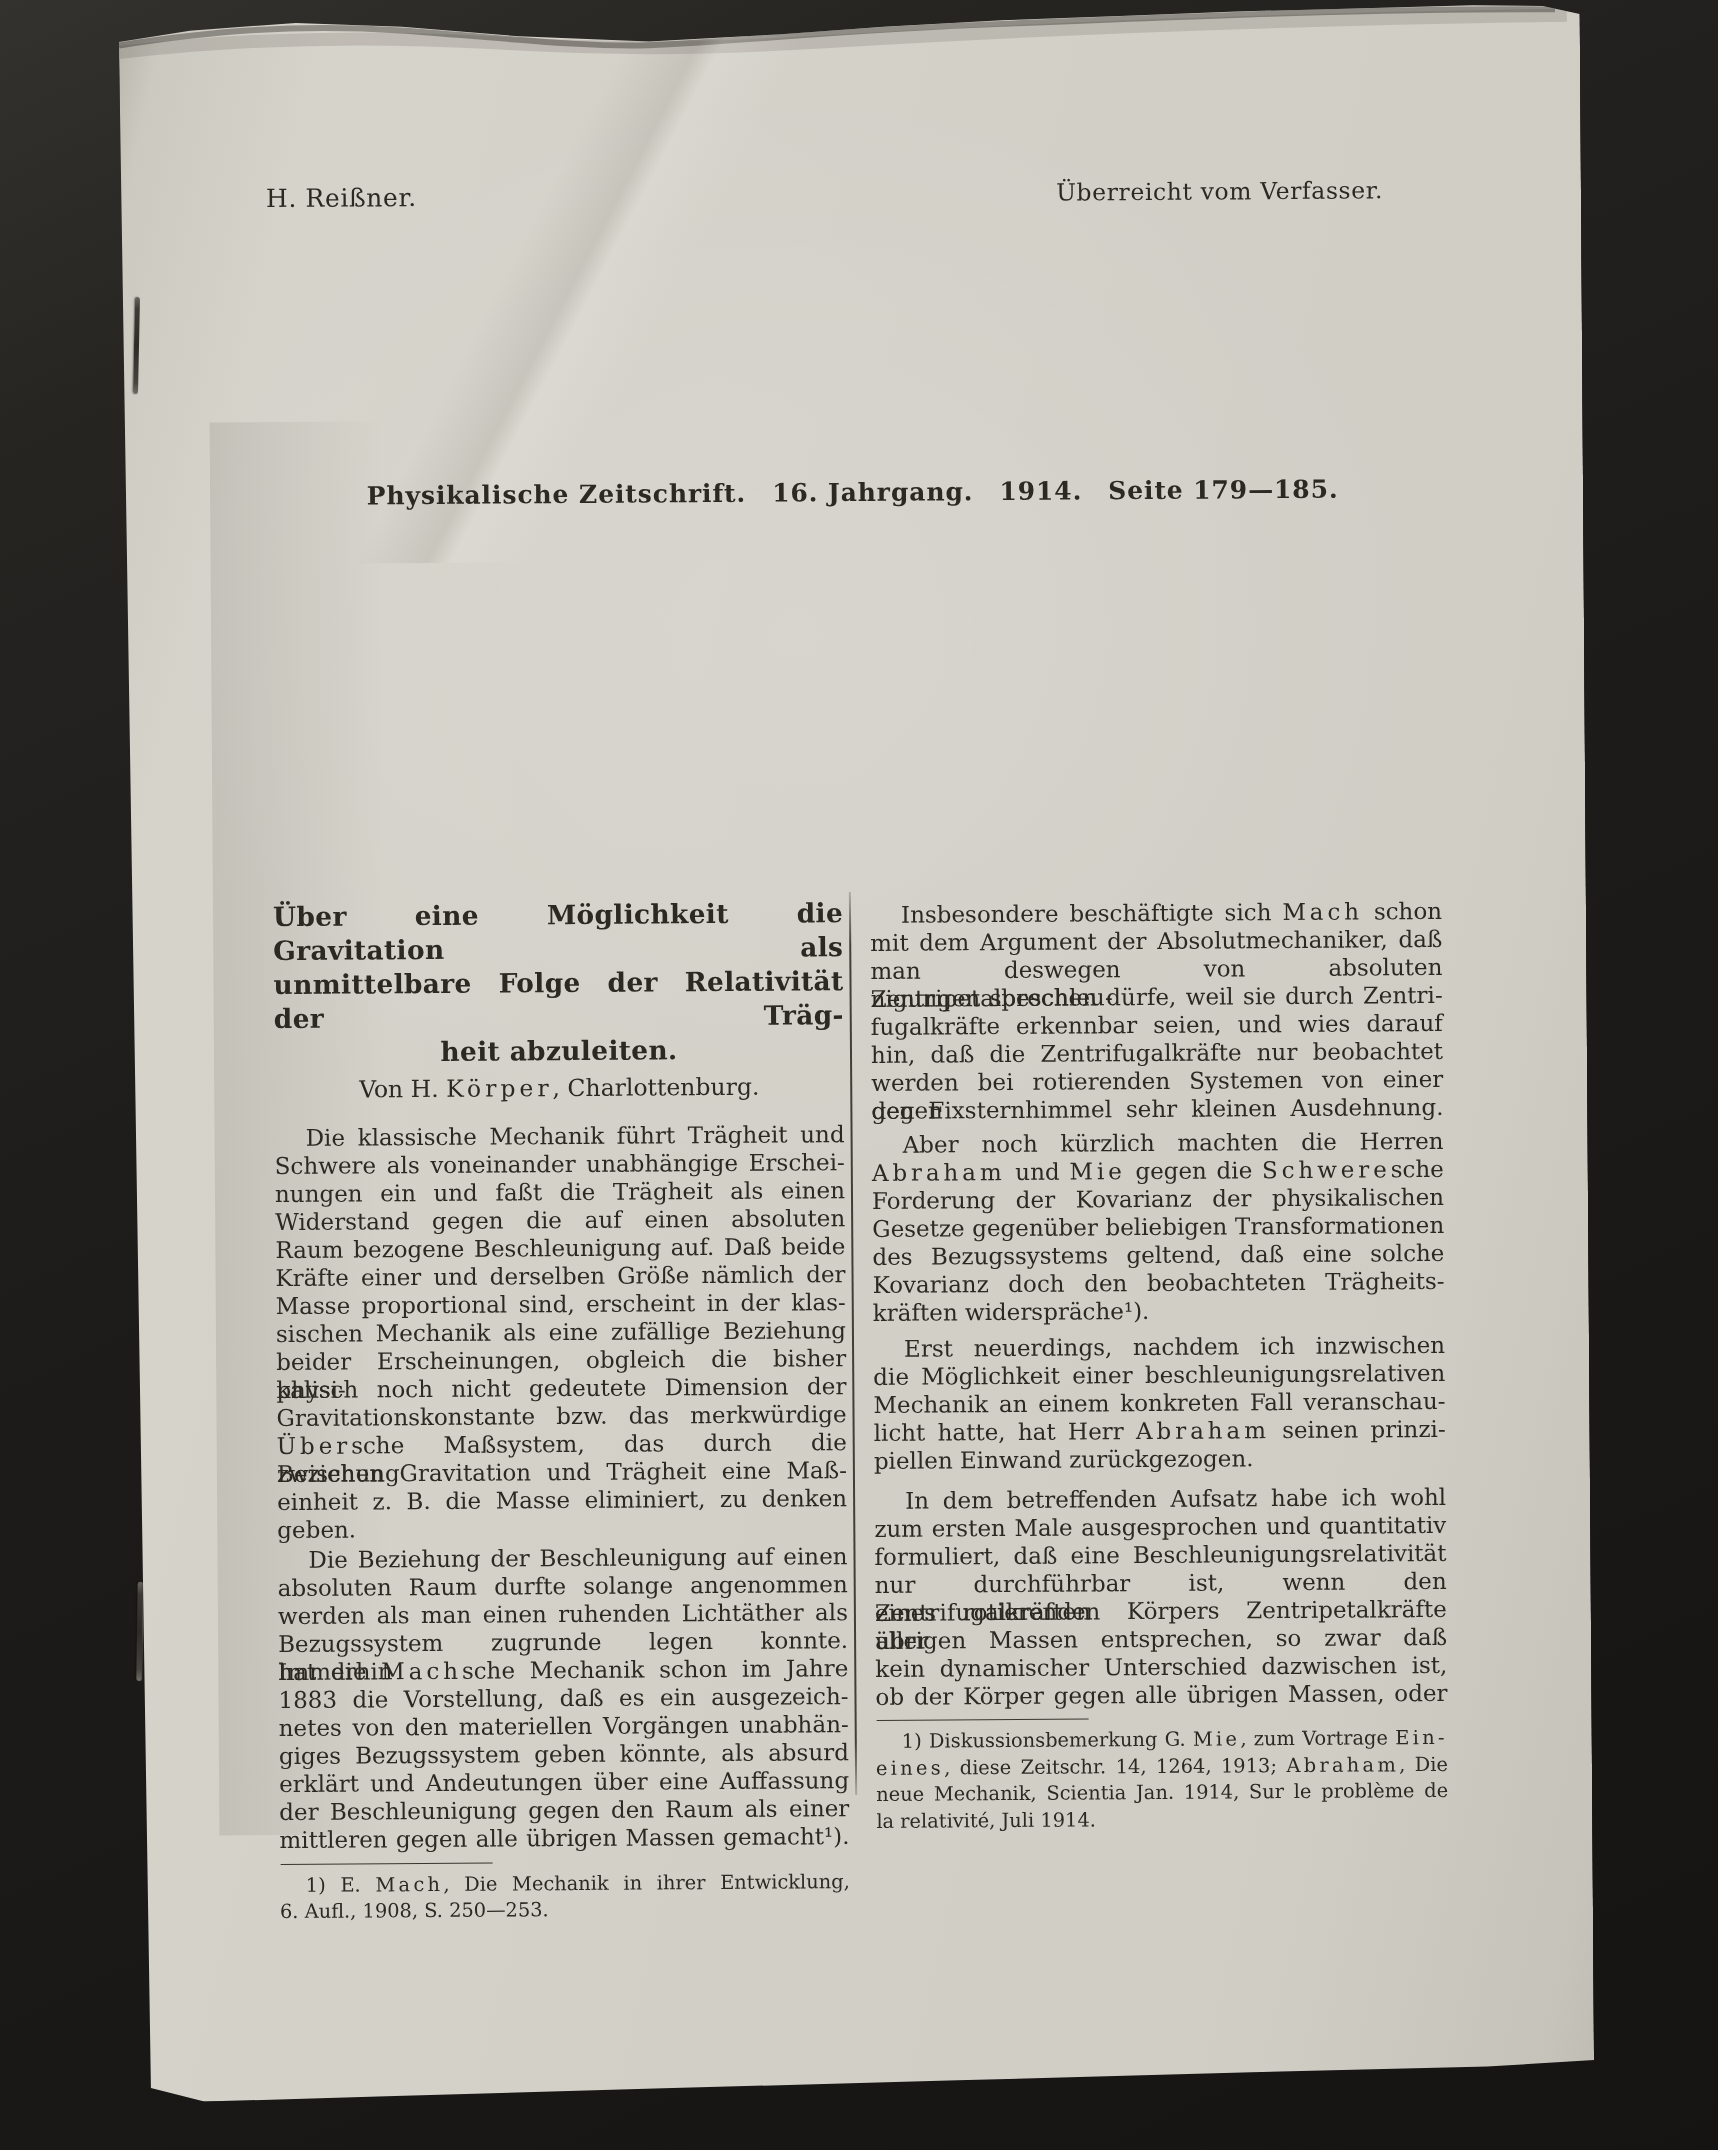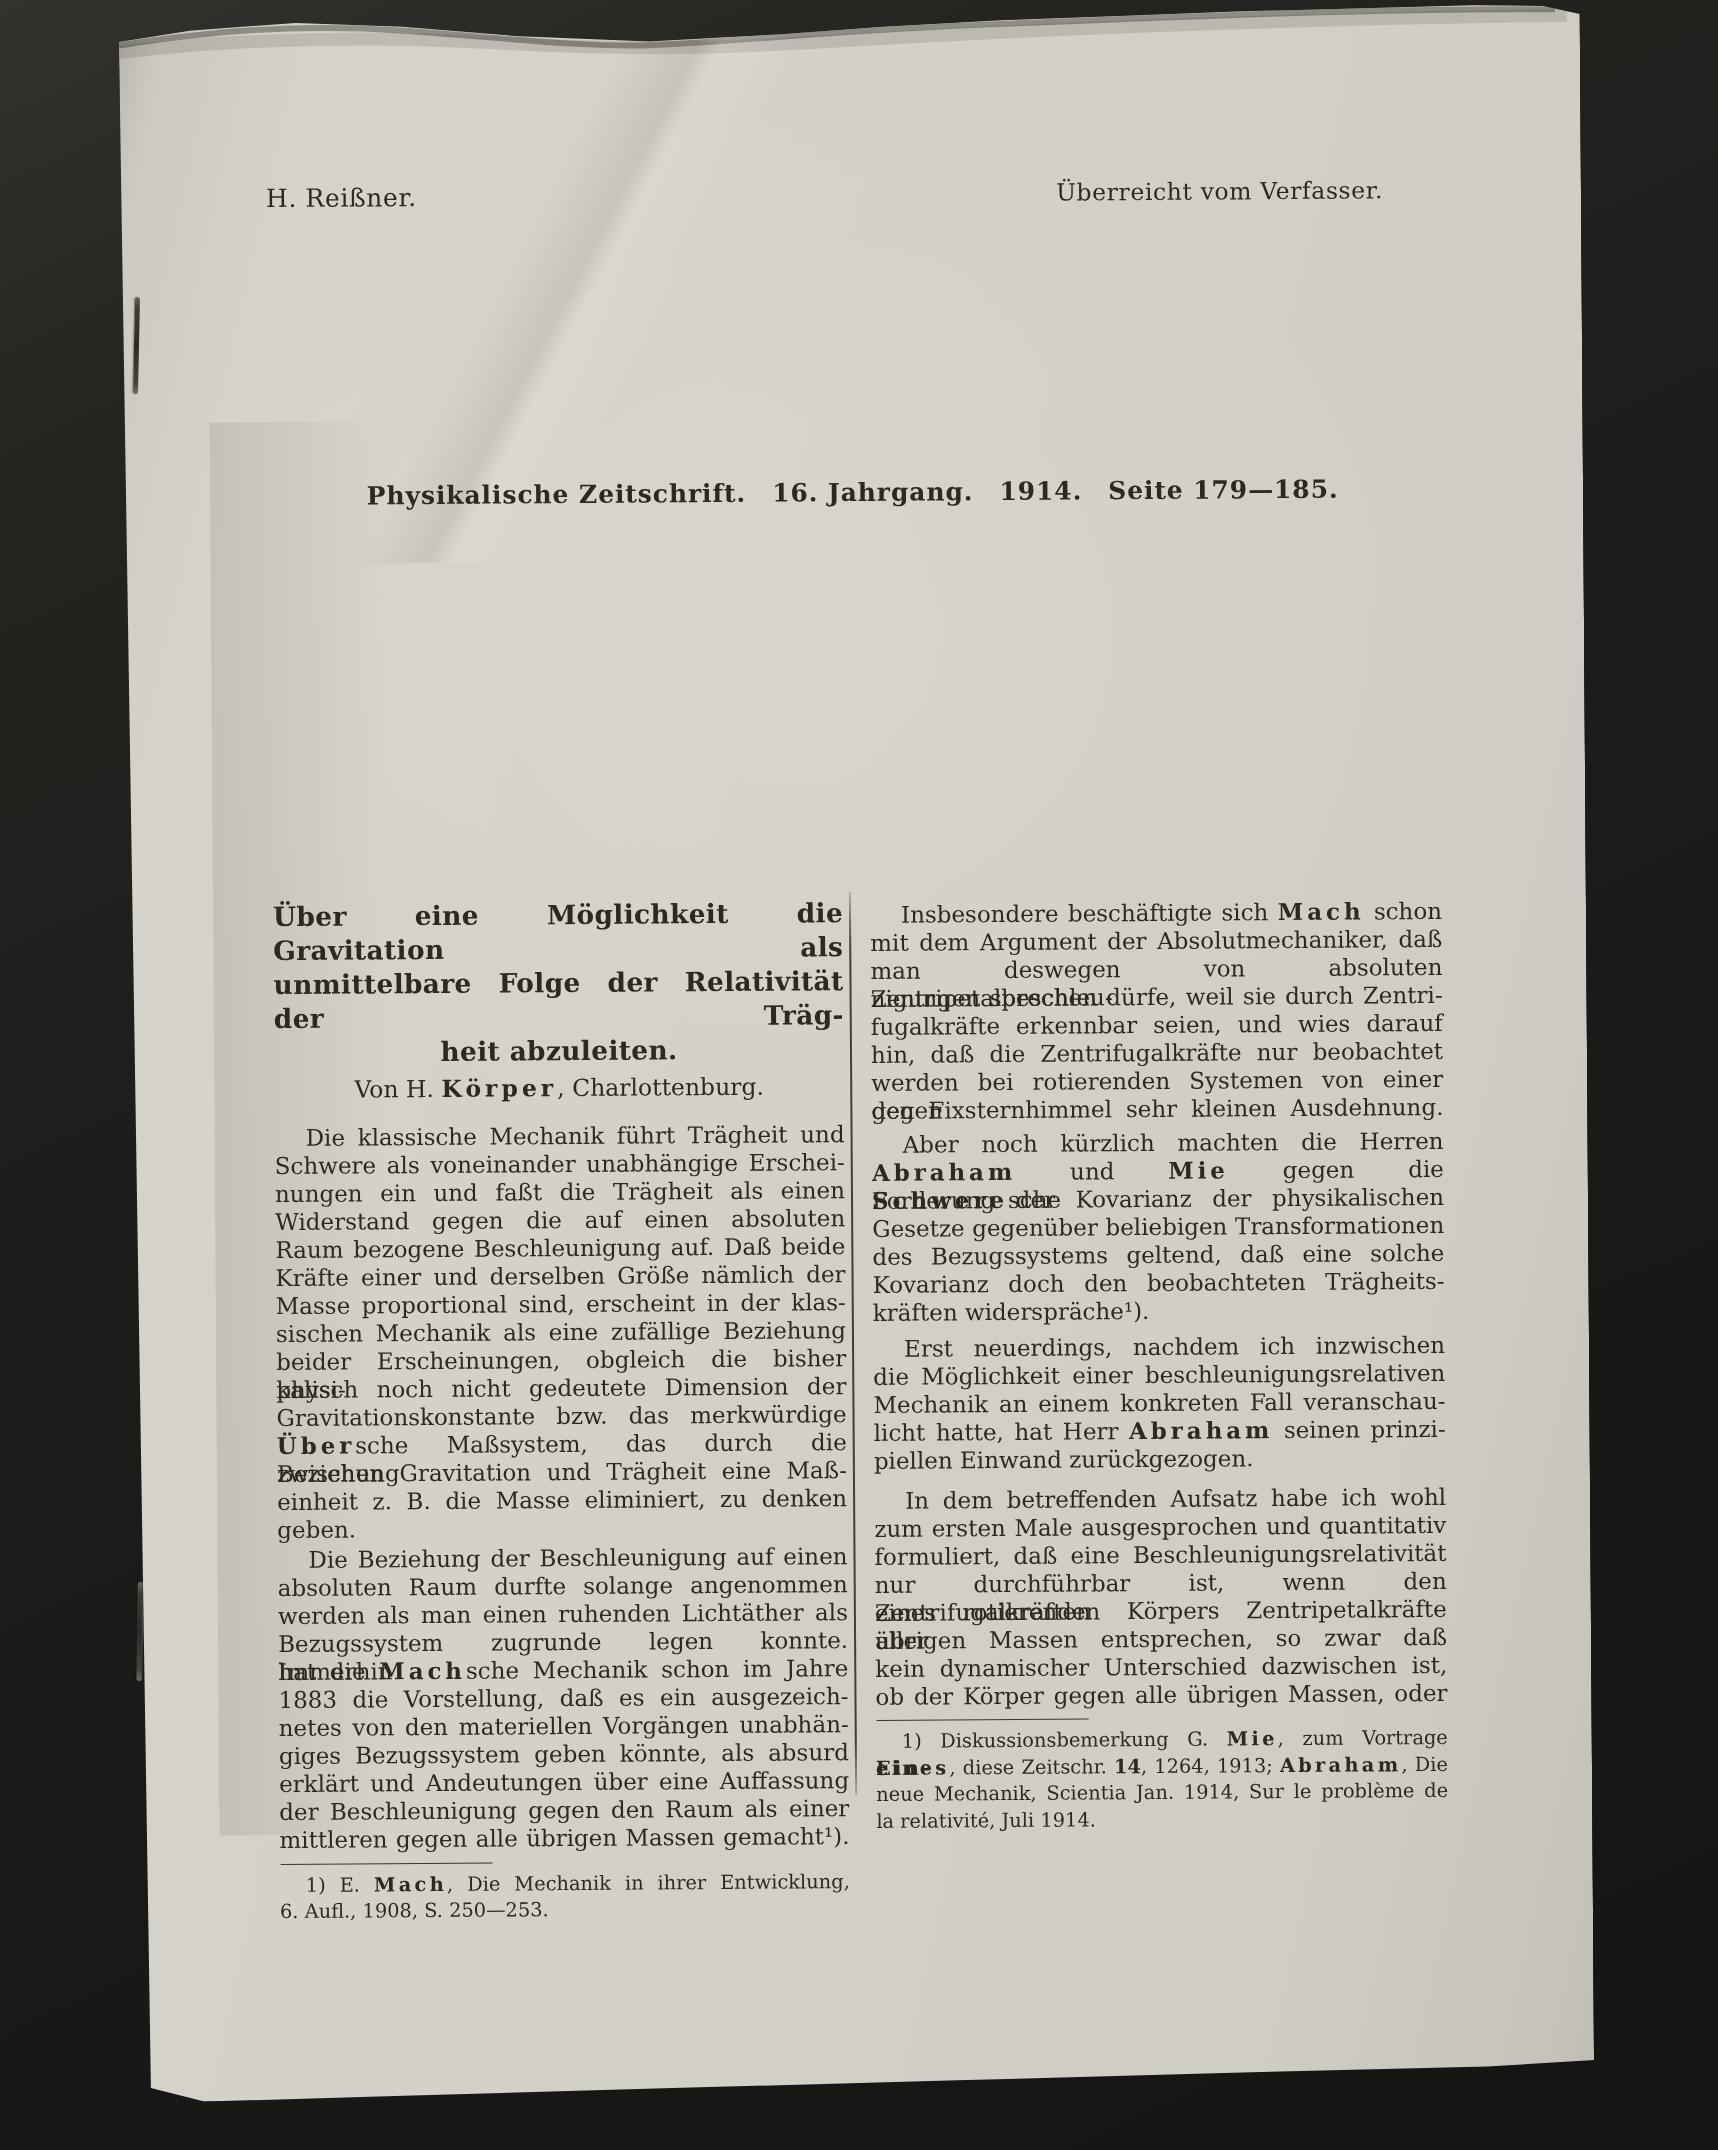--- a/index.html
+++ b/index.html
@@ -66,22 +66,22 @@
   .byline{margin-top:5.9px; height:28px; line-height:28px; font-size:23.5px; text-align:center;}
   .para{margin-top:0;}
   .line{font-size:23px; line-height:28px; height:28px;
     text-align:justify; text-align-last:justify; overflow:visible; white-space:normal;}
   .line.end{text-align-last:left;}
   .line.ind{text-indent:31px;}
   .fnline{font-size:19.4px; line-height:26.5px; height:26.5px; text-align:justify; text-align-last:justify;}
   .fnline.end{text-align-last:left;}
   .fnline.ind{text-indent:26px;}
   .fnrule{border:none; border-top:1.8px solid var(--rule); width:212px; margin:9.4px 0 8.2px 1.2px;}
-  .g{letter-spacing:0.17em;font-weight:bold;}
-  b{font-weight:700;}
+  .g{letter-spacing:0.17em;}
+  b{font-weight:400;}
 </style>
 </head>
 <body>
 
 <div class="paper">
   <svg class="curl-shadow" viewBox="0 0 2482 130" preserveAspectRatio="none">
     <path d="M0,58 C160,34 300,24 480,36 C660,50 780,66 900,64 C1060,58 1240,40 1500,32 C1800,22 2150,10 2440,14" fill="none" stroke="rgba(20,17,14,0.5)" stroke-width="10" opacity="0.7"></path>
     <path d="M0,70 C200,48 420,44 640,58 C820,70 980,72 1200,60 C1500,44 1900,28 2460,24" fill="none" stroke="rgba(60,55,48,0.25)" stroke-width="22" opacity="0.6"></path>
   </svg>
   <div class="crease"></div>

